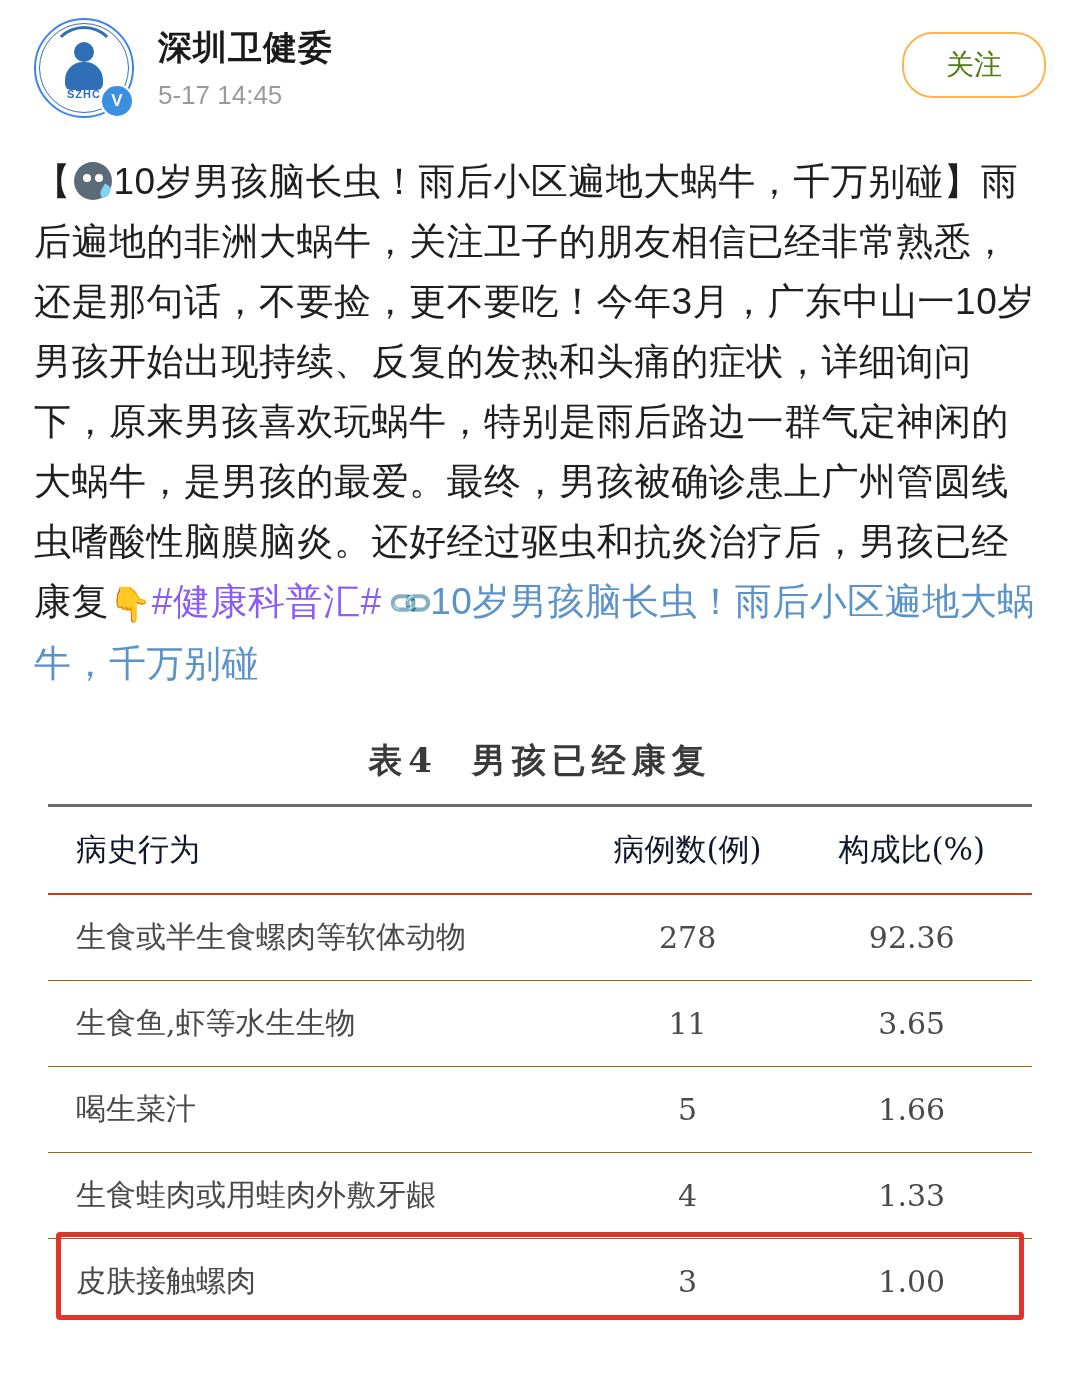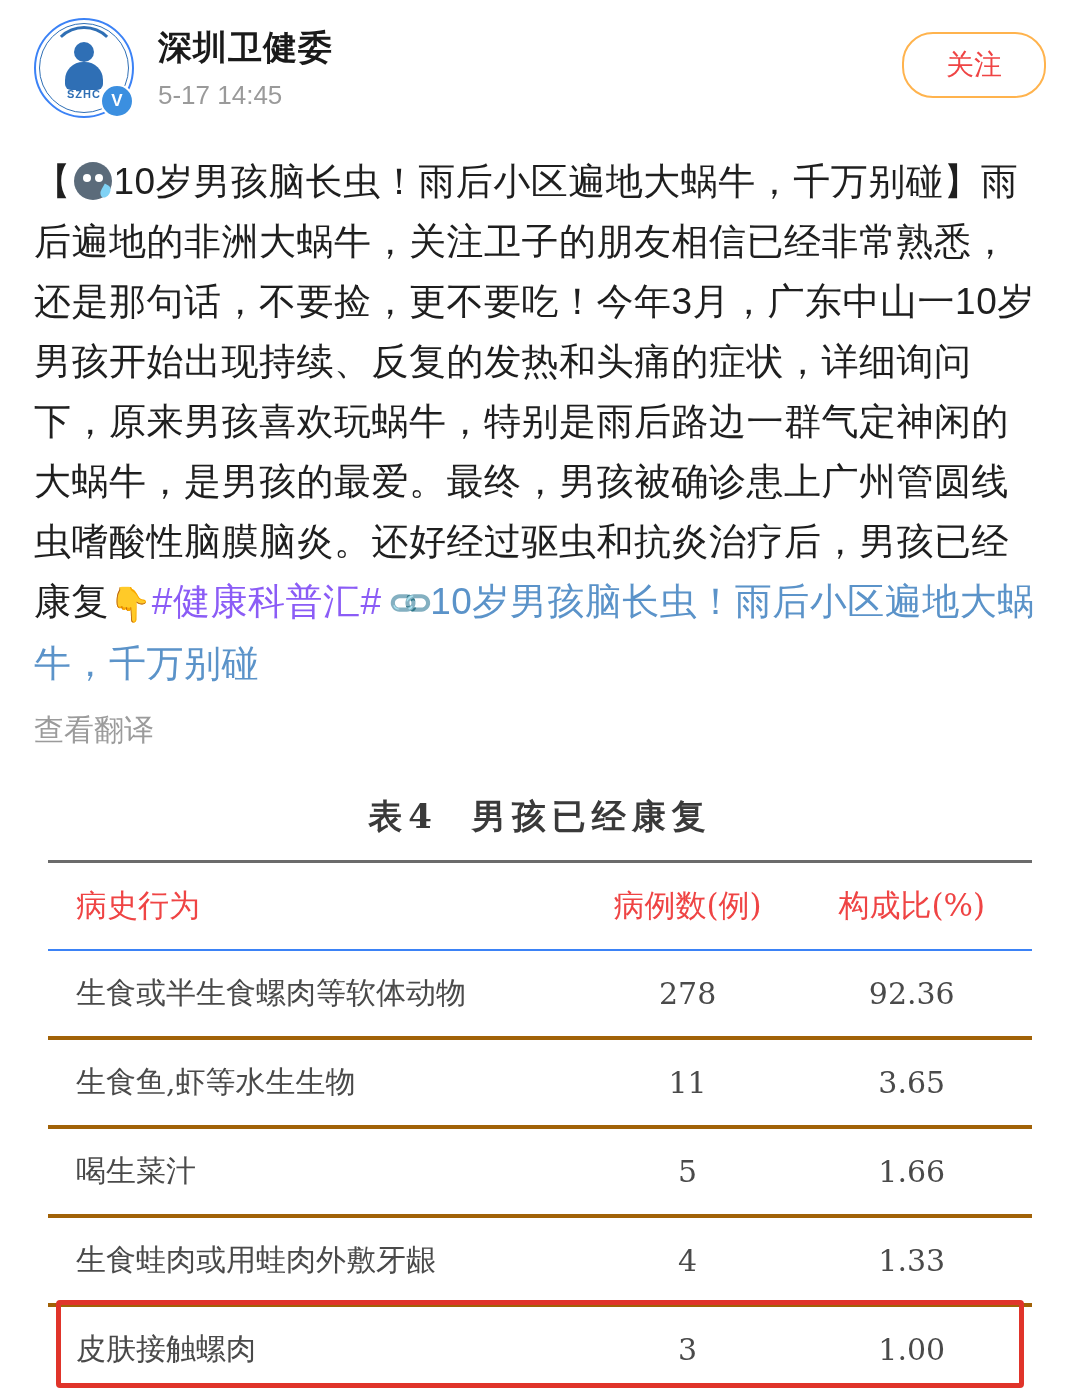--- a/index.html
+++ b/index.html
@@ -134,21 +134,21 @@
     line-height: 34px;
   }
   .follow-btn {
     position: absolute;
     right: 0;
     top: 14px;
     width: 140px;
     height: 62px;
     border: 2px solid #ffb34d;
     border-radius: 31px;
-    color: #ef4444;
+    color: #4d7c0f;
     font-size: 28px;
     display: flex;
     align-items: center;
     justify-content: center;
     background: #ffffff;
     cursor: pointer;
   }
   
   .content {
     margin-top: 22px;
@@ -238,40 +238,40 @@
     font-family: "DejaVu Serif", serif;
     color: #4a4a4a;
   }
   table.stat th, table.stat td {
     padding: 22px 0;
     font-weight: normal;
     font-size: 30px;
   }
   table.stat thead th {
     border-top: 3px solid #6b6b6b;
-    border-bottom: 2px solid #3b82f6;
+    border-bottom: 2px solid #c2410c;
     font-size: 31px;
-    color: #ef4444;
+    color: #0f172a;
   }
   table.stat th.c1, table.stat td.c1 {
     text-align: left;
     padding-left: 28px;
     width: 52%;
   }
   table.stat th.c2, table.stat td.c2 {
     text-align: center;
     width: 26%;
   }
   table.stat th.c3, table.stat td.c3 {
     text-align: center;
     width: 22%;
     padding-right: 24px;
   }
   table.stat tbody tr td {
-    border-bottom: 4px solid #a16207;
+    border-bottom: 1px solid #a16207;
   }
   table.stat tbody tr.highlight td {
     border-bottom: none;
   }
   .hl-box {
     position: absolute;
     left: 22px;
     right: 22px;
     bottom: 4px;
     height: 78px;
@@ -304,21 +304,20 @@
       <div class="timestamp">5-17 14:45</div>
     </div>
 
     <div class="follow-btn">关注</div>
   </div>
 
   <div class="content">
     <span>【</span><span class="emoji-inline"><span class="emoji-tear"></span></span><span>10岁男孩脑长虫！雨后小区遍地大蜗牛，千万别碰】雨后遍地的非洲大蜗牛，关注卫子的朋友相信已经非常熟悉，还是那句话，不要捡，更不要吃！今年3月，广东中山一10岁男孩开始出现持续、反复的发热和头痛的症状，详细询问下，原来男孩喜欢玩蜗牛，特别是雨后路边一群气定神闲的大蜗牛，是男孩的最爱。最终，男孩被确诊患上广州管圆线虫嗜酸性脑膜脑炎。还好经过驱虫和抗炎治疗后，男孩已经康复</span><span class="hand-emoji">👇</span><span class="topic-link">#健康科普汇#</span> <span class="chain-icon">🔗</span><span class="link">10岁男孩脑长虫！雨后小区遍地大蜗牛，千万别碰</span>
   </div>
 
-  <div class="translate">查看翻译</div>
 
   <div class="table-card">
     <div class="table-title">
       <span class="tnum">表4</span><span>男孩已经康复</span>
     </div>
 
     <table class="stat">
       <thead>
         <tr>
           <th class="c1">病史行为</th>

